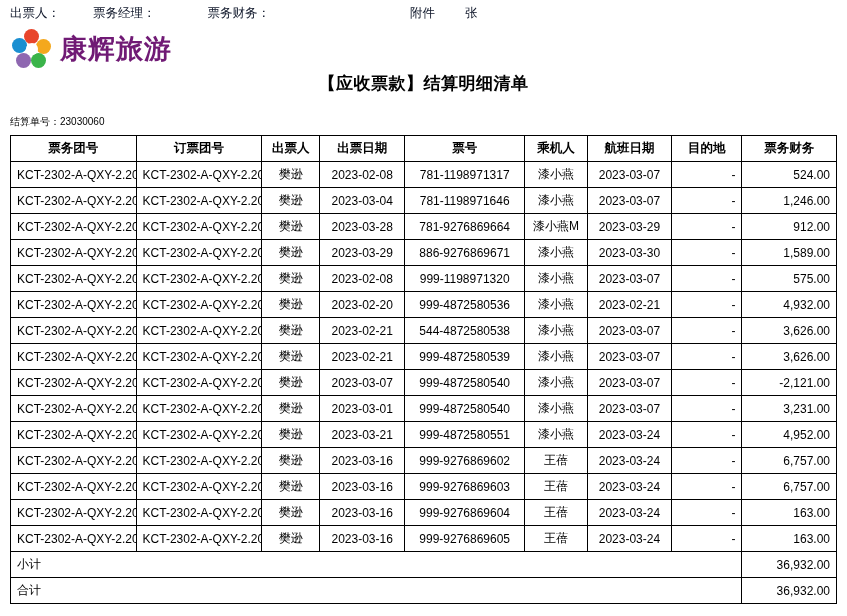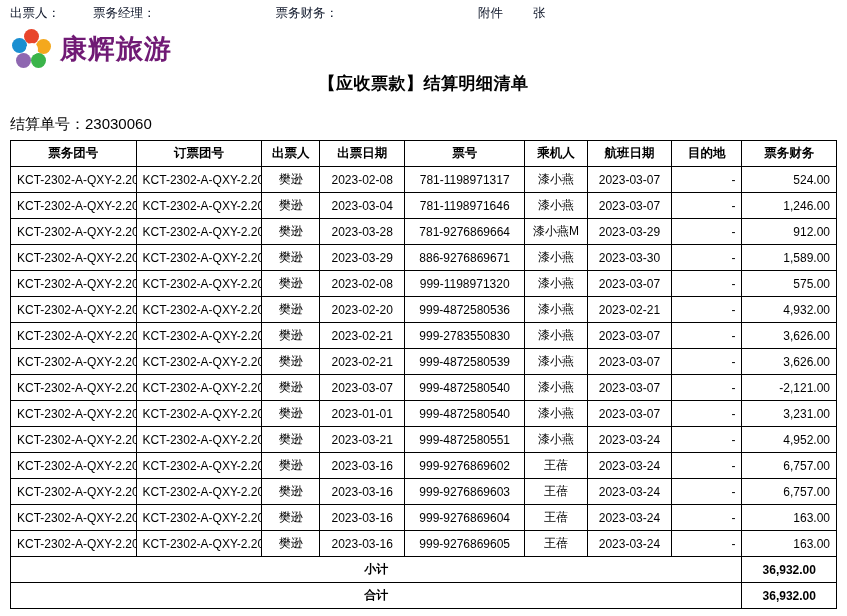--- a/index.html
+++ b/index.html
@@ -28,21 +28,21 @@
     height: 26px;
     padding: 0 10px;
     font-size: 12.5px;
     color: #0f172a;
   }
   .top-meta .m {
     white-space: nowrap;
   }
   .m-issuer { margin-left: 0px; }
   .m-manager { margin-left: 33px; }
-  .m-finance { margin-left: 120px; }
+  .m-finance { margin-left: 52px; }
   .m-attach { margin-left: 120px; padding-left: 20px; }
   .m-attach-val { margin-left: 30px; }
 
   
   .logo-row {
     display: flex;
     align-items: center;
     height: 46px;
     padding-left: 12px;
   }
@@ -79,21 +79,21 @@
     font-weight: 700;
     margin-top: 0;
     margin-bottom: 4px;
     letter-spacing: 0.5px;
   }
 
   
   .settle-no {
     margin-top: 20px;
     padding-left: 10px;
-    font-size: 15px;
+    font-size: 10px;
   }
 
   
   table.detail {
     border-collapse: collapse;
     width: 827px;
     margin: 6px auto 0 auto;
     table-layout: fixed;
     font-size: 12px;
   }
@@ -119,22 +119,21 @@
   .col-2 { width: 125px; }
   .col-3 { width: 58px; }
   .col-4 { width: 84px; }
   .col-5 { width: 120px; }
   .col-6 { width: 62px; }
   .col-7 { width: 84px; }
   .col-8 { width: 70px; }
   .col-9 { width: 94px; }
 
   tr.sum td {
-    font-weight: 700;
-    text-align: center;
+    font-weight: 400;
   }
   td.sum-label { text-align: left; }
 </style>
 </head>
 <body>
 
 <div class="page">
 
   <div class="top-meta">
     <span class="m m-issuer">出票人：</span>
@@ -252,21 +251,21 @@
         <td class="c">漆小燕</td>
         <td class="c">2023-02-21</td>
         <td class="l">-</td>
         <td class="r">4,932.00</td>
       </tr>
       <tr>
         <td class="l">KCT-2302-A-QXY-2.20</td>
         <td class="l">KCT-2302-A-QXY-2.20</td>
         <td class="c">樊逊</td>
         <td class="c">2023-02-21</td>
-        <td class="c">999-2783550830</td>
+        <td class="c">544-4872580538</td>
         <td class="c">漆小燕</td>
         <td class="c">2023-03-07</td>
         <td class="l">-</td>
         <td class="r">3,626.00</td>
       </tr>
       <tr>
         <td class="l">KCT-2302-A-QXY-2.20</td>
         <td class="l">KCT-2302-A-QXY-2.20</td>
         <td class="c">樊逊</td>
         <td class="c">2023-02-21</td>
@@ -284,21 +283,21 @@
         <td class="c">999-4872580540</td>
         <td class="c">漆小燕</td>
         <td class="c">2023-03-07</td>
         <td class="l">-</td>
         <td class="r">-2,121.00</td>
       </tr>
       <tr>
         <td class="l">KCT-2302-A-QXY-2.20</td>
         <td class="l">KCT-2302-A-QXY-2.20</td>
         <td class="c">樊逊</td>
-        <td class="c">2023-01-01</td>
+        <td class="c">2023-03-01</td>
         <td class="c">999-4872580540</td>
         <td class="c">漆小燕</td>
         <td class="c">2023-03-07</td>
         <td class="l">-</td>
         <td class="r">3,231.00</td>
       </tr>
       <tr>
         <td class="l">KCT-2302-A-QXY-2.20</td>
         <td class="l">KCT-2302-A-QXY-2.20</td>
         <td class="c">樊逊</td>

